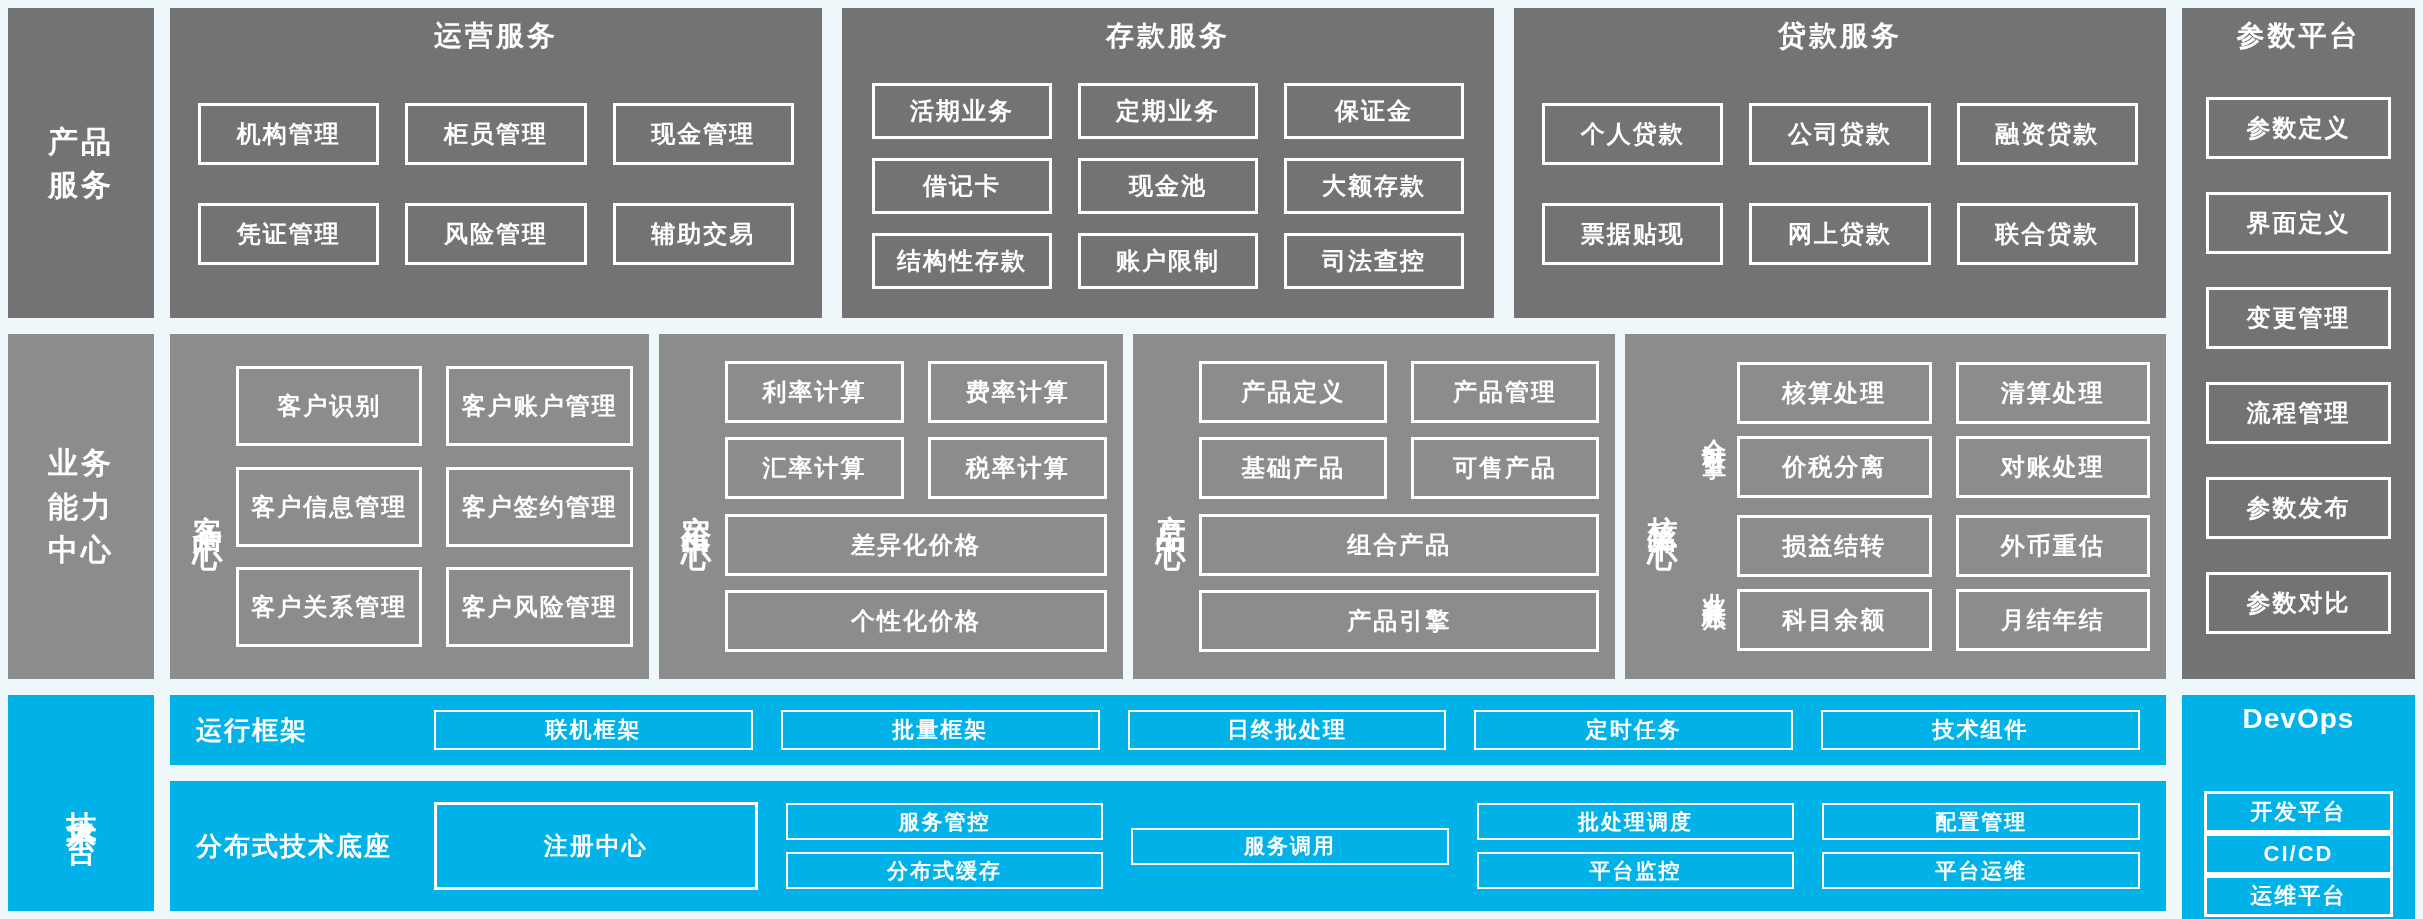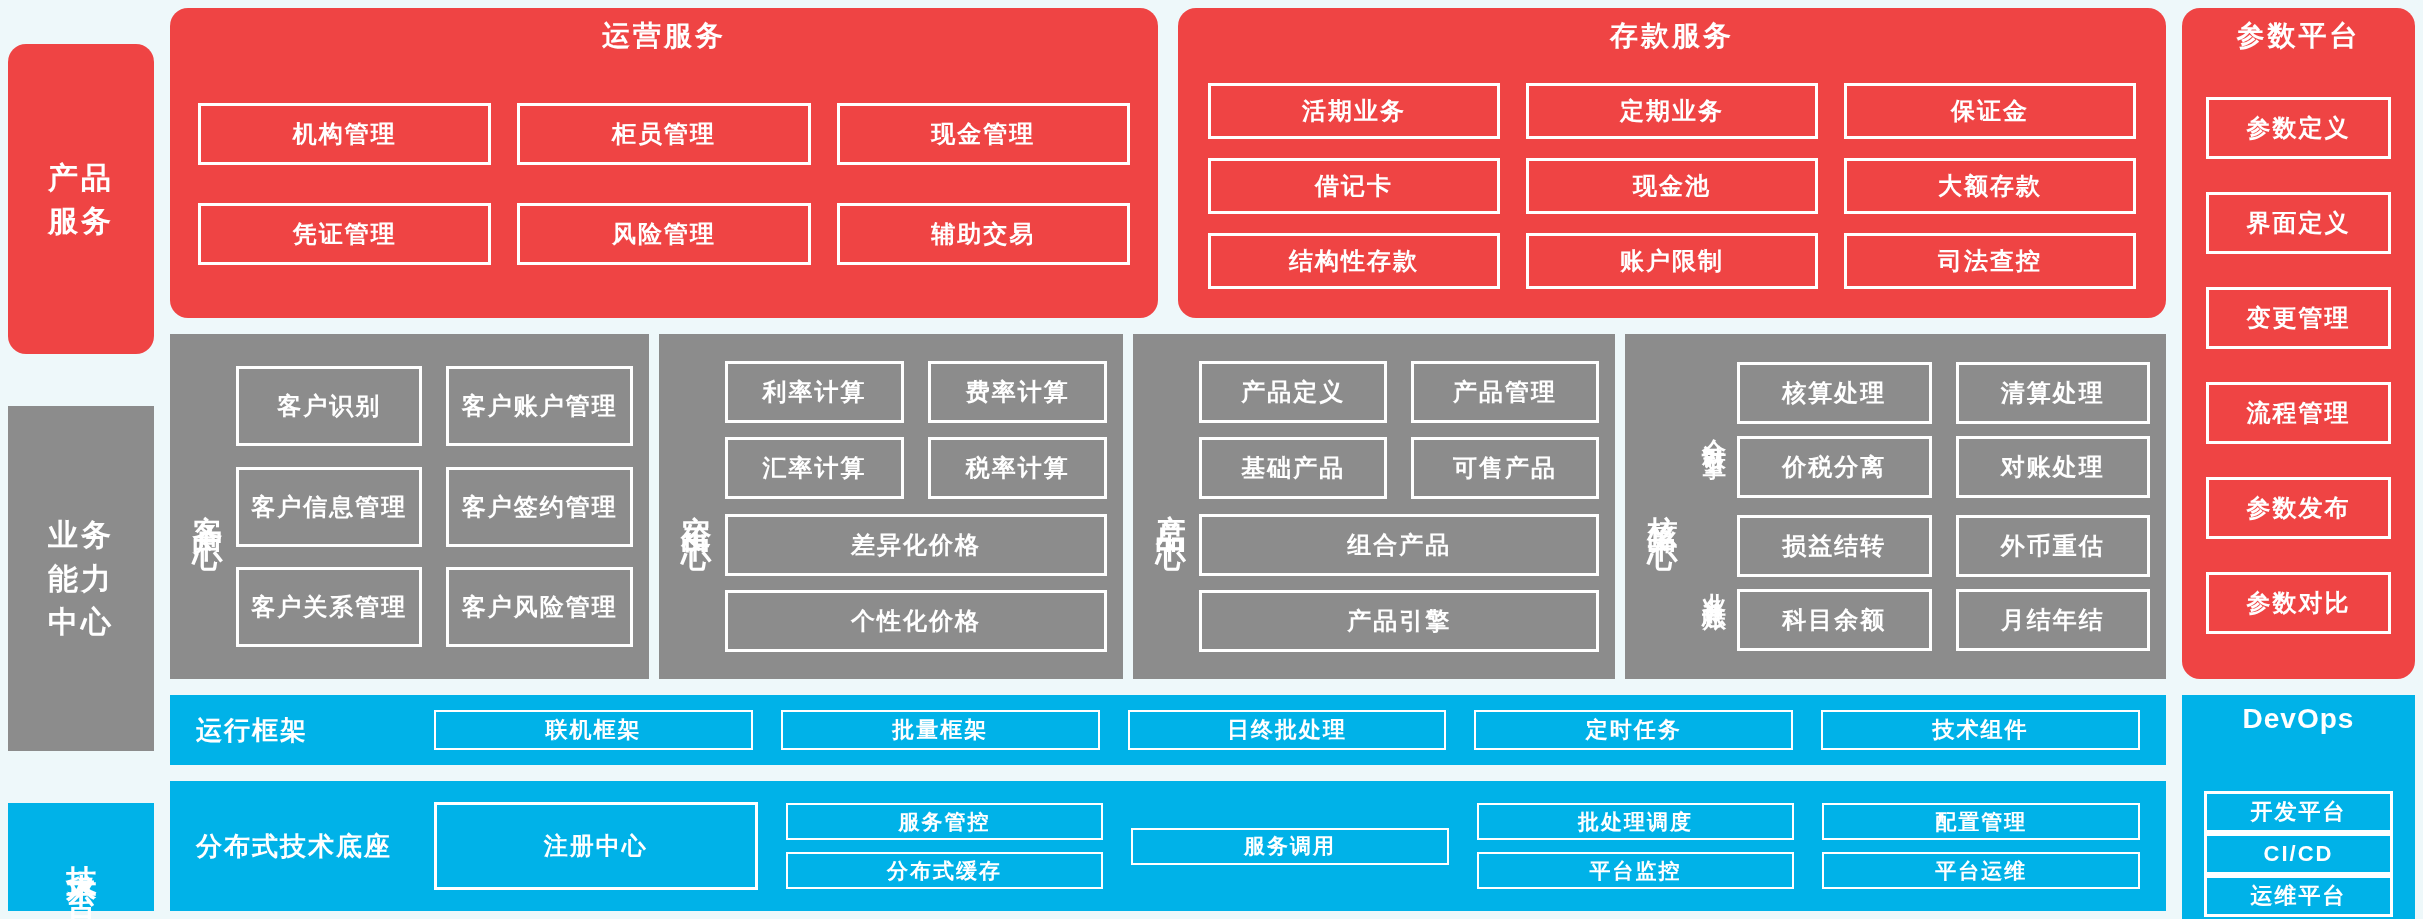--- a/index.html
+++ b/index.html
@@ -14,26 +14,26 @@
     width:2423px;height:919px;
     padding:8px;
     display:flex;gap:16px;
   }
   
   .col-left{width:146px;flex:none;display:flex;flex-direction:column;gap:16px;}
   .col-main{flex:1;min-width:0;display:flex;flex-direction:column;gap:16px;}
   .col-right{width:233px;flex:none;display:flex;flex-direction:column;gap:16px;}
 
   
-  .t{background:#ef4444;color:#fff;border-radius:18px;}
+  .t{background:#737373;color:#fff;}
   .g{background:#8c8c8c;color:#fff;}
   .c{background:#00b2e8;color:#fff;}
 
   
-  .label-block{display:flex;align-items:center;justify-content:center;text-align:left;margin-top:36px;}
+  .label-block{display:flex;align-items:center;justify-content:center;text-align:left;}
   .lb-top{height:310px;}
   .lb-mid{height:345px;}
   .lb-bot{flex:1;}
   .label-lines{font-size:30px;font-weight:700;line-height:1.45;letter-spacing:3px;}
   .label-lines span{display:block;}
   .vtext{writing-mode:vertical-lr;text-orientation:upright;font-size:30px;font-weight:700;letter-spacing:8px;}
 
   
   .band-top{height:310px;display:flex;gap:20px;}
   .band-mid{height:345px;display:flex;gap:10px;}
@@ -161,20 +161,43 @@
             </div>
           <div class="box">
               <span>账户限制</span>
             </div>
           <div class="box">
               <span>司法查控</span>
             </div>
         </div>
       </section>
 
+      <section class="panel t">
+        <div class="panel-title">贷款服务</div>
+        <div class="grid grid-ops">
+          <div class="box">
+              <span>个人贷款</span>
+            </div>
+          <div class="box">
+              <span>公司贷款</span>
+            </div>
+          <div class="box">
+              <span>融资贷款</span>
+            </div>
+          <div class="box">
+              <span>票据贴现</span>
+            </div>
+          <div class="box">
+              <span>网上贷款</span>
+            </div>
+          <div class="box">
+              <span>联合贷款</span>
+            </div>
+        </div>
+      </section>
     </div>
 
     <div class="band-mid">
 
       <section class="gray-panel g f-cust">
         <div class="vlabel-wrap">
           <span class="vtext">客户中心</span>
         </div>
         <div class="grid-2x3">
           <div class="box">

